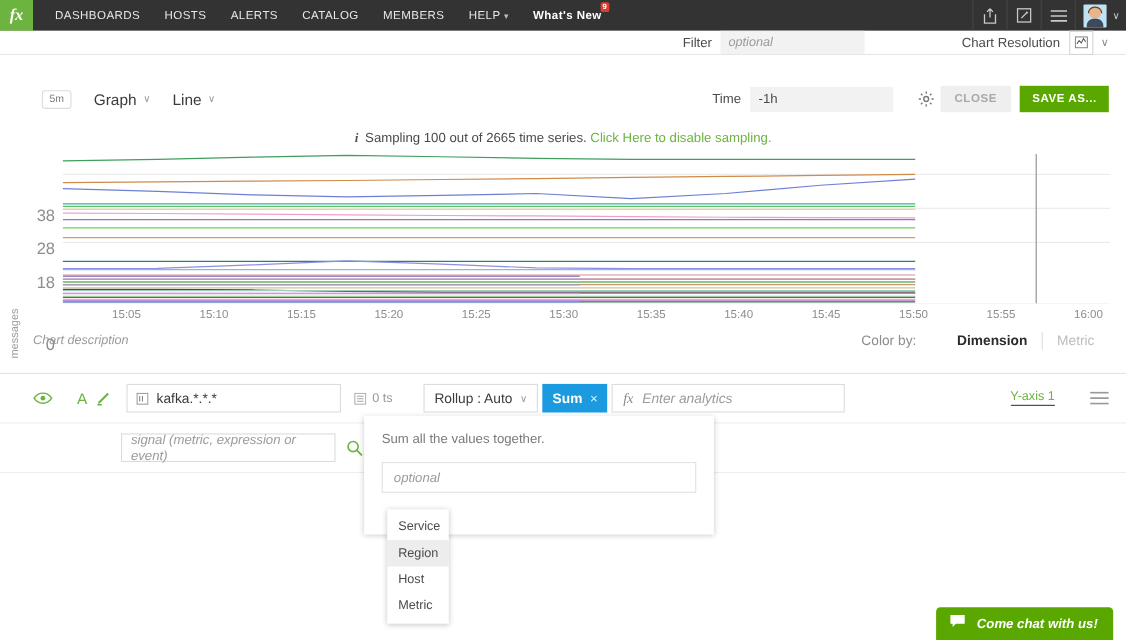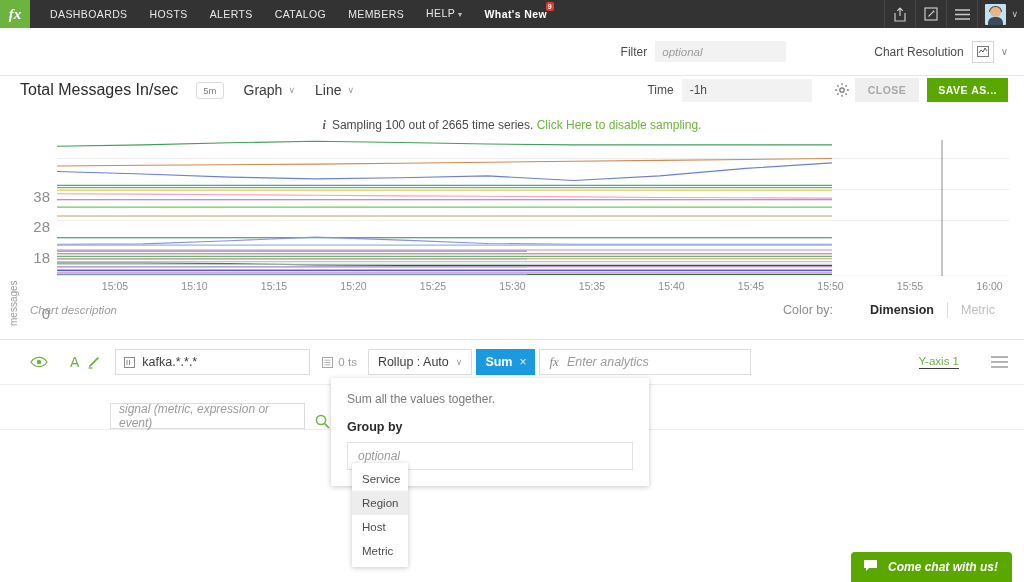--- a/index.html
+++ b/index.html
@@ -60,21 +60,21 @@
     background: #6b4226; border-radius: 7px 7px 0 0;
   }
   .avatar .body {
     position: absolute; left: 3px; top: 13px; width: 15px; height: 9px;
     background: #3c4a5a; border-radius: 6px 6px 0 0;
   }
   .avatar-caret { color: #c9c9c9; font-size: 9px; margin-left: 5px; }
 
   
   .filterbar {
-    position: absolute; top: 28px; left: 0; width: 1024px; height: 48px;
+    position: absolute; top: 28px; left: 0; width: 1024px; height: 22px;
     background: #ffffff; border-bottom: 1px solid #e6e6e6;
     display: flex; align-items: center; justify-content: flex-end;
     padding-right: 16px;
   }
   .flabel { font-size: 12px; color: #4b4b4b; margin-right: 8px; }
   .finput {
     width: 131px; height: 21px; background: #f2f2f2; border: none;
     font-size: 11.5px; font-style: italic; color: #9b9b9b;
     padding: 0 7px; font-family: "Liberation Sans", sans-serif;
   }
@@ -191,21 +191,21 @@
     display: flex; align-items: center; padding: 0 8px; cursor: text;
   }
   .sig-input .sigicon { margin-right: 7px; display: flex; }
   .sig-text { font-size: 12.5px; color: #3c3c3c; }
   .ts-badge {
     display: flex; align-items: center; margin-left: 12px;
     font-size: 11.5px; color: #9a9a9a; cursor: pointer;
   }
   .ts-badge svg { margin-right: 5px; }
   .rollup {
-    margin-left: 11px; height: 26px; border: 1px solid #dcdcdc; background: #fff;
+    margin-left: 28px; height: 26px; border: 1px solid #dcdcdc; background: #fff;
     display: flex; align-items: center; padding: 0 9px;
     font-size: 12.5px; color: #3c3c3c; cursor: pointer;
   }
   .rollup .caret { font-size: 9px; color: #9a9a9a; margin-left: 7px; }
   .chip {
     margin-left: 4px; height: 26px; background: #1b9ae0; color: #fff;
     display: flex; align-items: center; padding: 0 9px;
     font-size: 12.5px; font-weight: bold; cursor: pointer;
   }
   .chip .x { margin-left: 7px; font-weight: normal; font-size: 12px; opacity: .9; }
@@ -219,21 +219,21 @@
   }
   .analytics-ph { font-size: 12.5px; font-style: italic; color: #9b9b9b; }
   .row-right { margin-left: auto; display: flex; align-items: center; }
   .yaxis {
     font-size: 11.5px; color: #6cb33f; border-bottom: 1px solid #3c3c3c;
     padding-bottom: 1px; cursor: pointer; margin-right: 32px;
   }
   .burger { cursor: pointer; display: flex; }
 
   .srow2 {
-    position: relative; height: 45px; display: flex; align-items: flex-end;
+    position: relative; height: 45px; display: flex; align-items: center;
     padding: 0 16px 0 110px; border-bottom: 1px solid #ededed;
   }
   .signal2 {
     width: 195px; height: 26px; border: 1px solid #dcdcdc; background: #fff;
     display: flex; align-items: center; padding: 0 8px; cursor: text;
   }
   .signal2-ph { font-size: 12px; font-style: italic; color: #9b9b9b; }
   .searchicon { margin-left: 10px; cursor: pointer; display: flex; }
 
   
@@ -329,21 +329,20 @@
     <div class="res-btn">
       <svg width="12" height="11" viewBox="0 0 12 11">
           <rect x="0.5" y="0.5" width="11" height="10" fill="none" stroke="#7a7a7a"></rect>
           <path d="M2 7l2-3 2 2 2-4 2 3" fill="none" stroke="#555" stroke-width="1"></path>
         </svg>
     </div>
     <span class="res-caret">∨</span>
   </div>
 
   <div class="chartheader">
-    <div class="charttitle">Total Messages In/sec</div>
     <div class="pill">5m</div>
     <div class="hdrsel">
       <span>Graph</span>
       <span class="caret">∨</span>
     </div>
     <div class="hdrsel">
       <span>Line</span>
       <span class="caret">∨</span>
     </div>
     <div class="hdr-right">
@@ -498,21 +497,20 @@
         <svg width="15" height="15" viewBox="0 0 15 15">
             <circle cx="6" cy="6" r="4.6" fill="none" stroke="#6cb33f" stroke-width="1.5"></circle>
             <path d="M9.5 9.5L14 14" stroke="#6cb33f" stroke-width="1.7"></path>
           </svg>
       </span>
     </div>
   </div>
 
   <div class="popover">
     <div class="pop-desc">Sum all the values together.</div>
-    <div class="pop-groupby">Group by</div>
     <div class="pop-input">
       <span class="pop-input-ph">optional</span>
     </div>
   </div>
 
   <div class="dropdown">
     <div class="ddopt">Service</div>
     <div class="ddopt hl">Region</div>
     <div class="ddopt">Host</div>
     <div class="ddopt">Metric</div>

